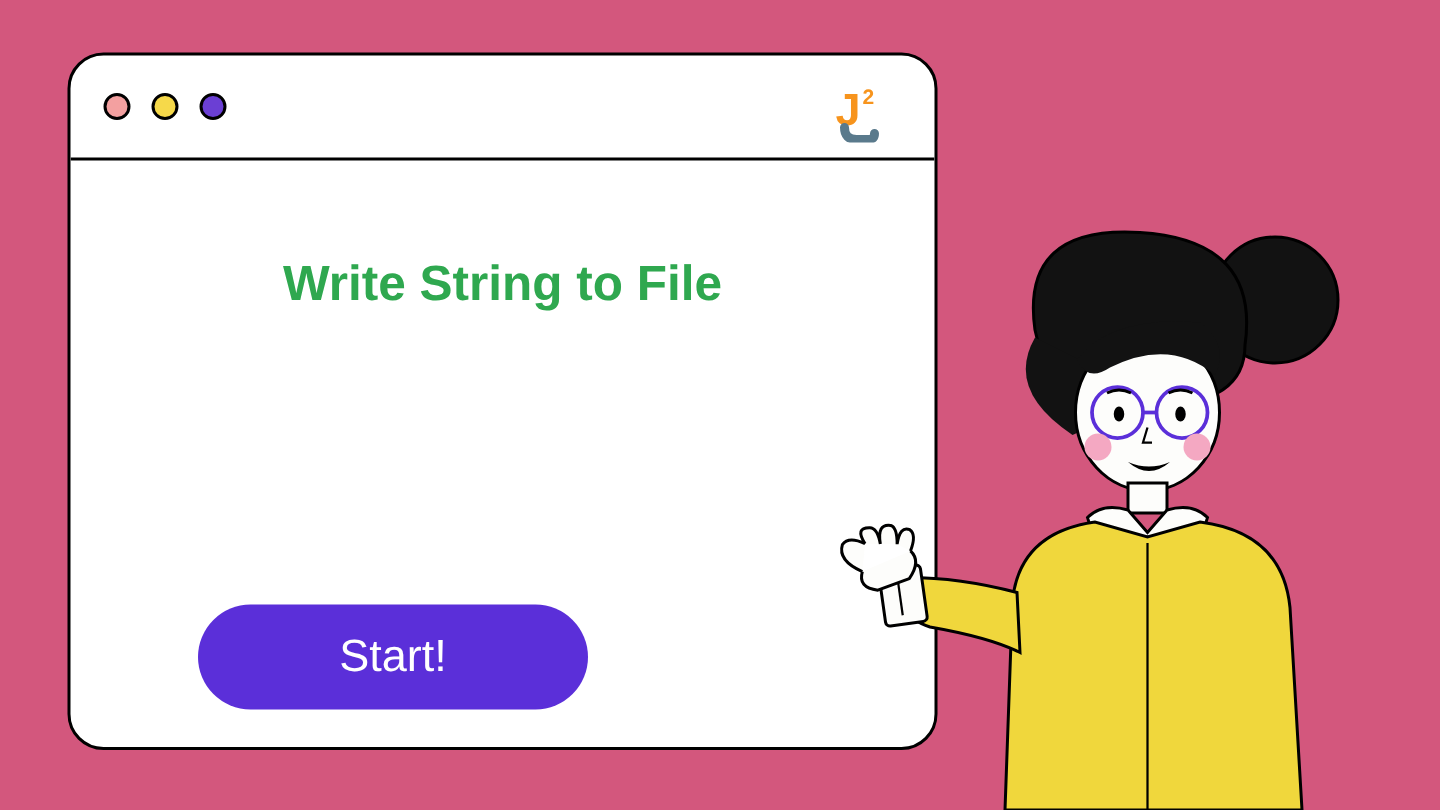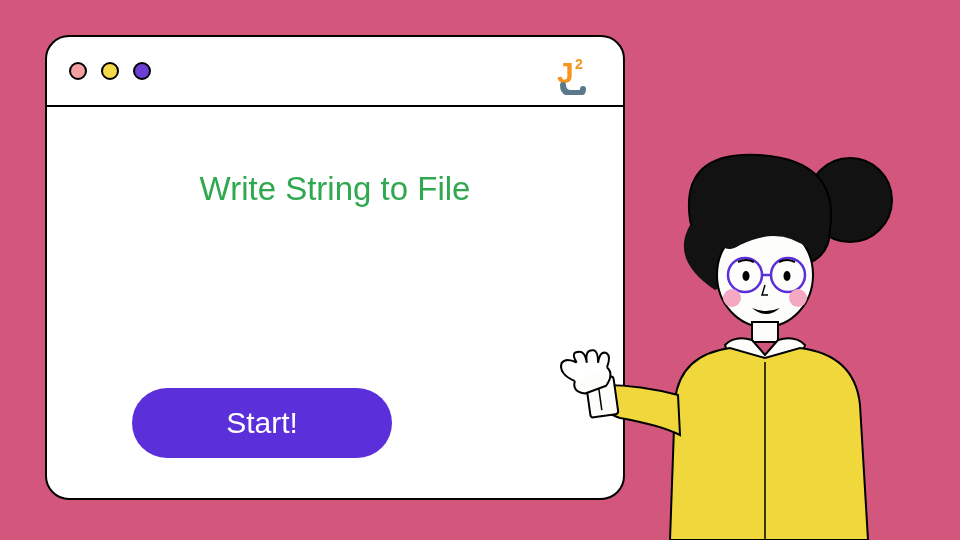--- a/index.html
+++ b/index.html
@@ -43,29 +43,29 @@
     right: 28px;
     top: 16px;
   }
   .content {
     padding: 40px 30px 30px;
     text-align: center;
   }
   .heading {
     color: #2fa84f;
     font-size: 33px;
-    font-weight: normal;
+    font-weight: bold;
     line-height: 1.35;
     margin-top: 20px;
     font-family: 'Comic Sans MS', cursive, sans-serif;
   }
   .start-btn {
     position: absolute;
     left: 85px;
-    bottom: 40px;
+    bottom: 25px;
     width: 260px;
     height: 70px;
     background: #5b2fd9;
     border-radius: 40px;
     color: #fff;
     font-size: 30px;
     font-family: 'Comic Sans MS', cursive, sans-serif;
     display: flex;
     align-items: center;
     justify-content: center;

